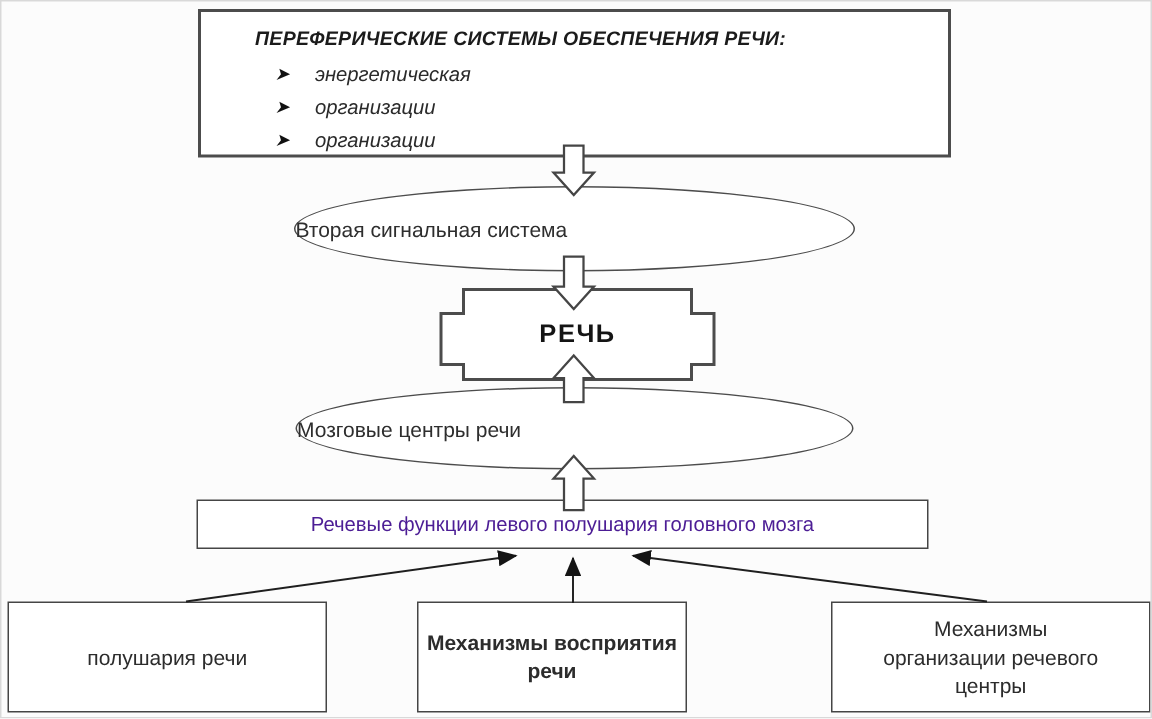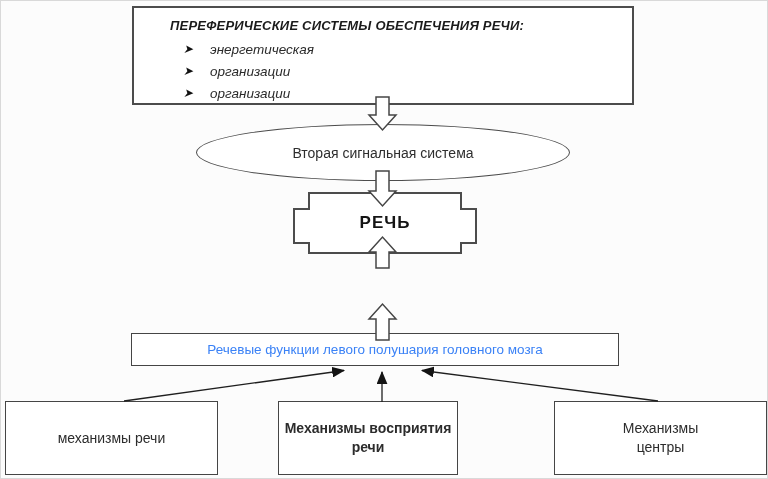--- a/index.html
+++ b/index.html
@@ -23,38 +23,38 @@
   .top-box{left:131px;top:5px;width:502px;height:99px;padding:10px 8px 0 36px;font-style:italic;}
   .top-title{font-weight:bold;font-size:13px;letter-spacing:.2px;color:#1b1b1b;white-space:nowrap;}
   .bullet-list{margin-top:5px;}
   .bullet-row{display:flex;align-items:center;margin-left:13px;height:22px;font-size:13.5px;color:#2a2a2a;}
   .bullet-glyph{width:27px;font-size:12px;color:#111;flex:0 0 27px;line-height:1;}
   
   .ellipse{
     background:#ffffff;
     border:1.5px solid #4c4c4c;
     border-radius:50%;
-    display:flex;align-items:center;justify-content:center;
+    display:flex;align-items:center;justify-content:flex-start;
     font-size:14px;color:#2e2e2e;
     text-align:center;
   }
   .ellipse-top{left:195px;top:123px;width:374px;height:57px;}
   .ellipse-bottom{left:196px;top:257px;width:372px;height:55px;}
   
   .speech-label{
     left:293px;top:192px;width:182px;height:60px;
     display:flex;align-items:center;justify-content:center;
     font-weight:bold;font-size:17px;letter-spacing:1px;color:#141414;
     z-index:3;background:transparent;
   }
   
   .functions-box{
     left:130px;top:332px;width:488px;height:33px;
     display:flex;align-items:center;justify-content:center;
-    font-size:13.5px;color:#3b82f6;
+    font-size:13.5px;color:#4c1d95;
   }
   
   .bottom-box{
     top:400px;height:74px;
     display:flex;flex-direction:column;align-items:center;justify-content:center;
     font-size:14px;line-height:19px;color:#2c2c2c;text-align:center;
   }
   .bottom-box-left{left:4px;width:213px;}
   .bottom-box-middle{left:277px;width:180px;font-weight:bold;}
   .bottom-box-right{left:553px;width:213px;}
@@ -84,36 +84,40 @@
         <span class="bullet-glyph">➤</span>
         <span>организации</span>
       </div>
     </div>
   </div>
 
   <div class="abs ellipse ellipse-top">
     <span>Вторая сигнальная система</span>
   </div>
 
+  <div class="abs ellipse ellipse-bottom">
+    <span>Мозговые центры речи</span>
+  </div>
 
   <div class="abs rect-box thin-border functions-box">
     <span>Речевые функции левого полушария головного мозга</span>
   </div>
 
   <div class="abs rect-box thin-border bottom-box bottom-box-left">
-    <div>механизмы речи</div>
+    <div>полушария речи</div>
   </div>
 
   <div class="abs rect-box thin-border bottom-box bottom-box-middle">
     <div>Механизмы восприятия</div>
     <div>речи</div>
   </div>
 
   <div class="abs rect-box thin-border bottom-box bottom-box-right">
     <div>Механизмы</div>
+    <div>организации речевого</div>
     <div>центры</div>
   </div>
 
   <svg class="connector-layer" width="768" height="479" viewBox="0 0 768 479" xmlns="http://www.w3.org/2000/svg">
     <defs>
       <marker id="solidHead" viewBox="0 0 12 10" markerWidth="13" markerHeight="11" refX="11" refY="5" orient="auto" markerUnits="userSpaceOnUse">
         <path d="M0,0 L12,5 L0,10 Z" fill="#141414"></path>
       </marker>
     </defs>
 

